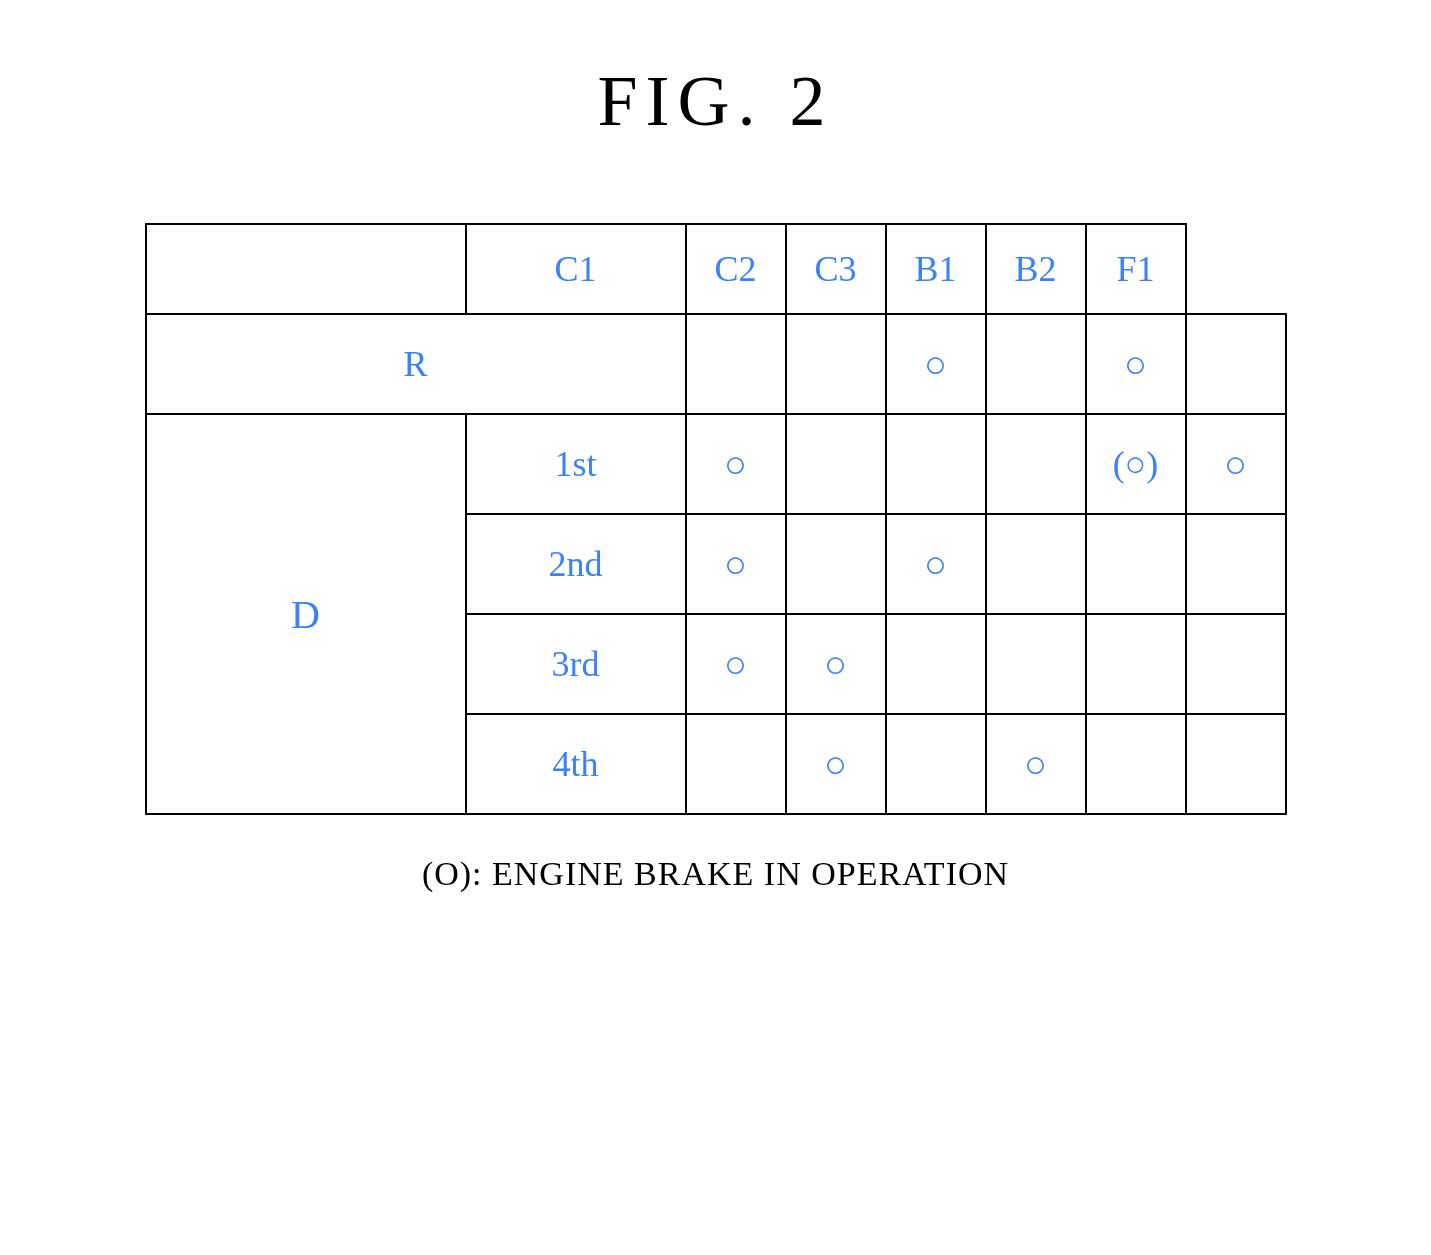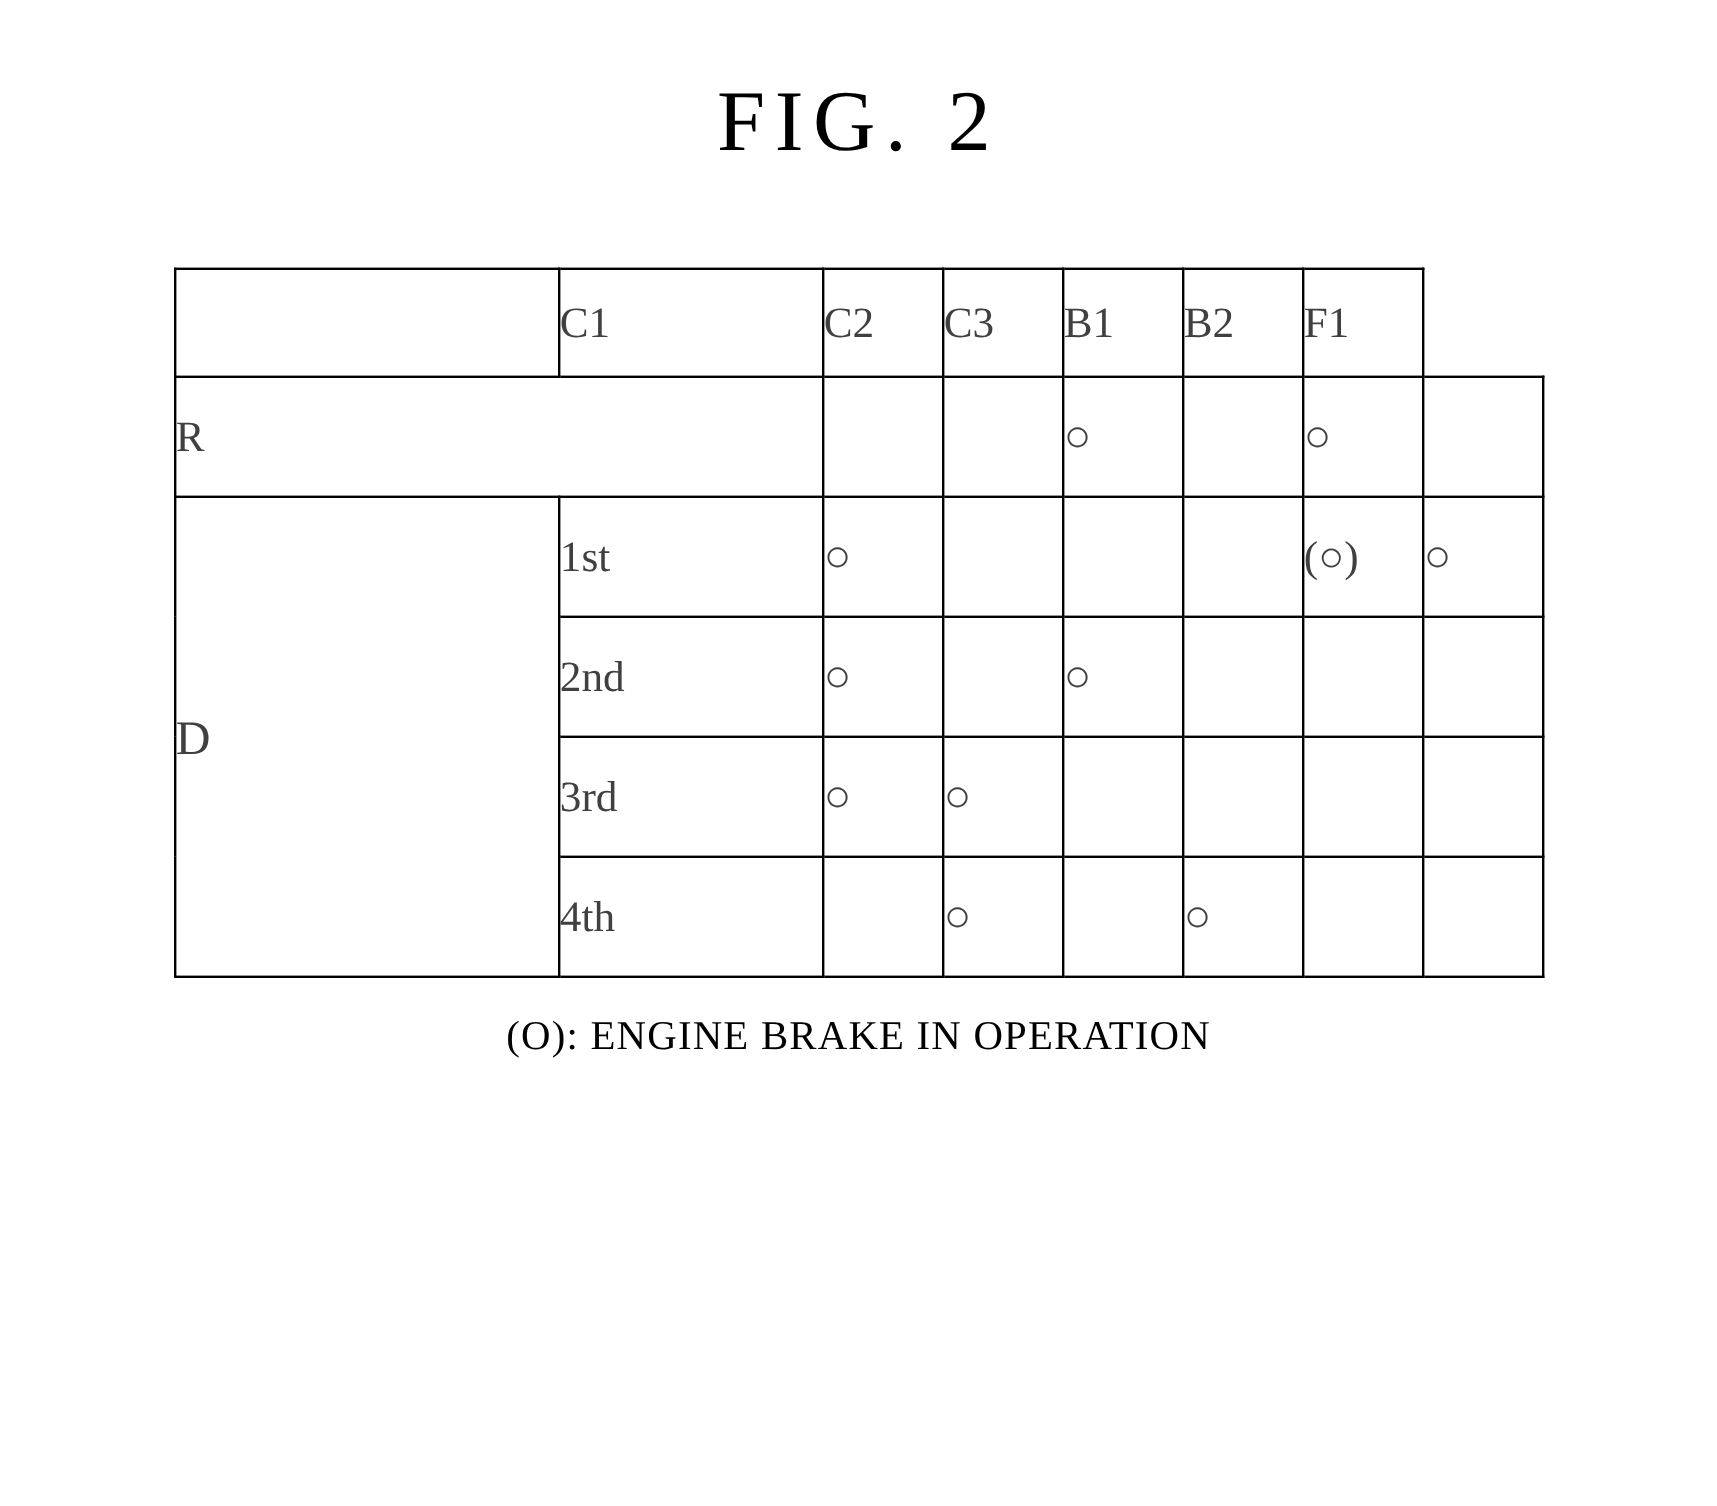--- a/index.html
+++ b/index.html
@@ -35,23 +35,24 @@
       align-items: center;
     }
 
     table {
       border-collapse: collapse;
       margin-bottom: 30px;
     }
 
     table td {
       border: 2px solid #000;
+      text-align: center;
       vertical-align: middle;
       font-size: 36px;
-      color: #404040;
+      color: #3b82f6;
     }
 
     .col-header-empty {
       width: 320px;
       height: 90px;
     }
 
     .col-header {
       width: 100px;
       height: 90px;
@@ -87,20 +88,21 @@
     }
 
     .circle-paren {
       font-size: 36px;
       white-space: nowrap;
     }
 
     .caption {
       font-size: 34px;
       color: #000;
+      margin-top: 10px;
       letter-spacing: 1px;
     }
   </style>
 </head>
 <body>
 
 <h1 class="title">FIG. 2</h1>
 
 <div class="table-wrapper">
   <table>

